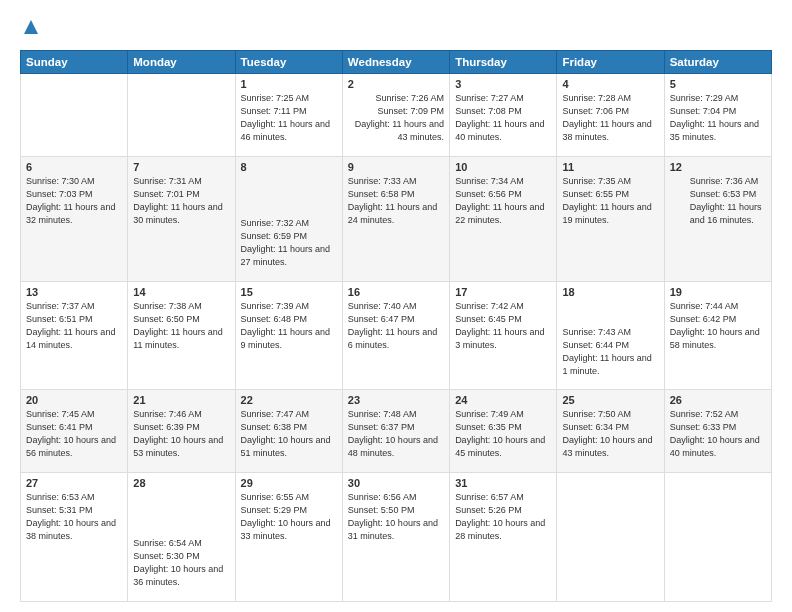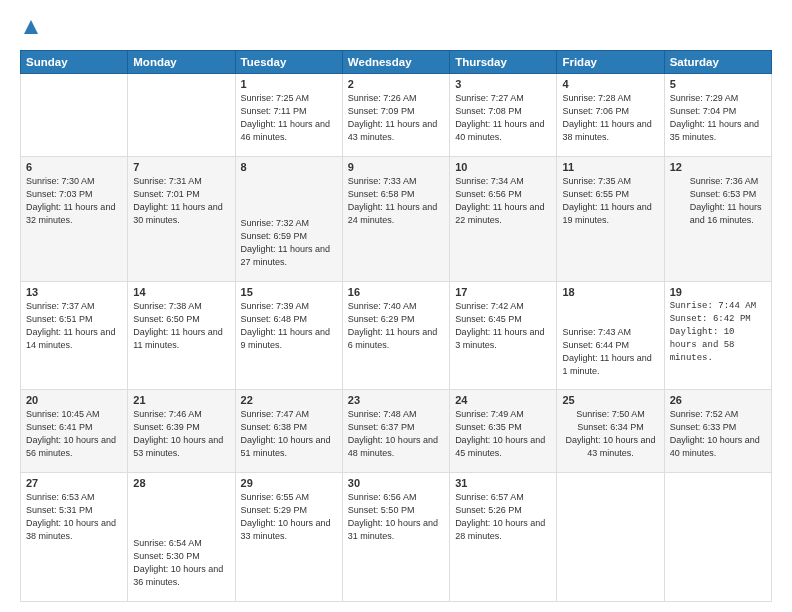--- a/index.html
+++ b/index.html
@@ -143,21 +143,21 @@
           <td class="empty-cell"></td>
           <td class="empty-cell"></td>
           <td>
             <span class="day-number">1</span>
             <div class="day-info" style="white-space: pre-line;">Sunrise: 7:25 AM
 Sunset: 7:11 PM
 Daylight: 11 hours and 46 minutes.</div>
           </td>
           <td>
             <span class="day-number">2</span>
-            <div class="day-info" style="white-space: pre-line;">Sunrise: 7:26 AM
+            <div class="day-info" style="white-space: pre-line; text-align: right;">Sunrise: 7:26 AM
 Sunset: 7:09 PM
 Daylight: 11 hours and 43 minutes.</div>
           </td>
           <td>
             <span class="day-number">3</span>
             <div class="day-info" style="white-space: pre-line;">Sunrise: 7:27 AM
 Sunset: 7:08 PM
 Daylight: 11 hours and 40 minutes.</div>
           </td>
           <td>
@@ -232,46 +232,46 @@
           </td>
           <td>
             <span class="day-number">15</span>
             <div class="day-info" style="white-space: pre-line;">Sunrise: 7:39 AM
 Sunset: 6:48 PM
 Daylight: 11 hours and 9 minutes.</div>
           </td>
           <td>
             <span class="day-number">16</span>
             <div class="day-info" style="white-space: pre-line;">Sunrise: 7:40 AM
-Sunset: 6:29 PM
+Sunset: 6:47 PM
 Daylight: 11 hours and 6 minutes.</div>
           </td>
           <td>
             <span class="day-number">17</span>
             <div class="day-info" style="white-space: pre-line;">Sunrise: 7:42 AM
 Sunset: 6:45 PM
 Daylight: 11 hours and 3 minutes.</div>
           </td>
           <td>
             <span class="day-number">18</span>
             <div class="day-info" style="white-space: pre-line; margin-top: 28px;">Sunrise: 7:43 AM
 Sunset: 6:44 PM
 Daylight: 11 hours and 1 minute.</div>
           </td>
           <td>
             <span class="day-number">19</span>
-            <div class="day-info" style="white-space: pre-line; font-family: Liberation Mono, monospace;">Sunrise: 7:44 AM
+            <div class="day-info" style="white-space: pre-line;">Sunrise: 7:44 AM
 Sunset: 6:42 PM
 Daylight: 10 hours and 58 minutes.</div>
           </td>
         </tr>
         <tr>
           <td>
             <span class="day-number">20</span>
-            <div class="day-info" style="white-space: pre-line;">Sunrise: 10:45 AM
+            <div class="day-info" style="white-space: pre-line;">Sunrise: 7:45 AM
 Sunset: 6:41 PM
 Daylight: 10 hours and 56 minutes.</div>
           </td>
           <td>
             <span class="day-number">21</span>
             <div class="day-info" style="white-space: pre-line;">Sunrise: 7:46 AM
 Sunset: 6:39 PM
 Daylight: 10 hours and 53 minutes.</div>
           </td>
           <td>
@@ -287,21 +287,21 @@
 Daylight: 10 hours and 48 minutes.</div>
           </td>
           <td>
             <span class="day-number">24</span>
             <div class="day-info" style="white-space: pre-line;">Sunrise: 7:49 AM
 Sunset: 6:35 PM
 Daylight: 10 hours and 45 minutes.</div>
           </td>
           <td>
             <span class="day-number">25</span>
-            <div class="day-info" style="white-space: pre-line; text-align: center;">Sunrise: 7:50 AM
+            <div class="day-info" style="white-space: pre-line;">Sunrise: 7:50 AM
 Sunset: 6:34 PM
 Daylight: 10 hours and 43 minutes.</div>
           </td>
           <td>
             <span class="day-number">26</span>
             <div class="day-info" style="white-space: pre-line;">Sunrise: 7:52 AM
 Sunset: 6:33 PM
 Daylight: 10 hours and 40 minutes.</div>
           </td>
         </tr>

